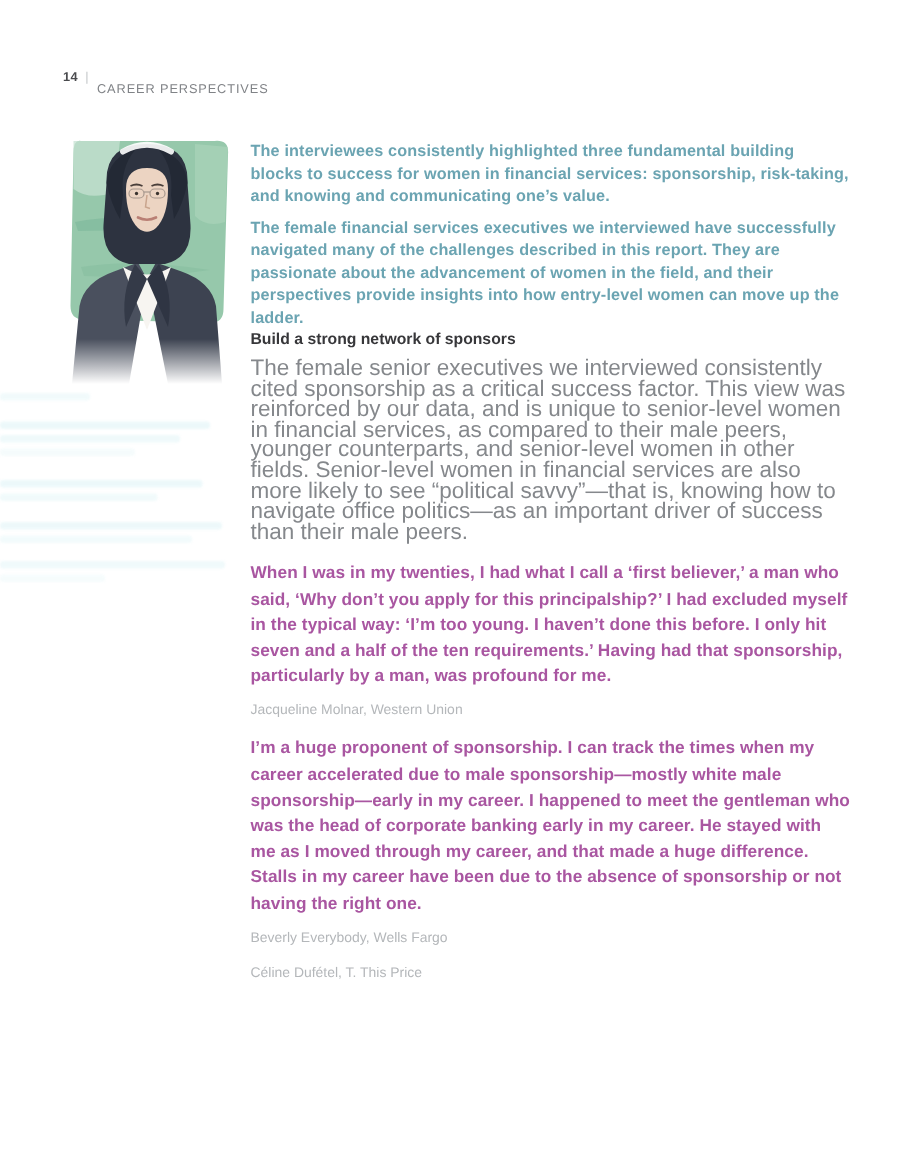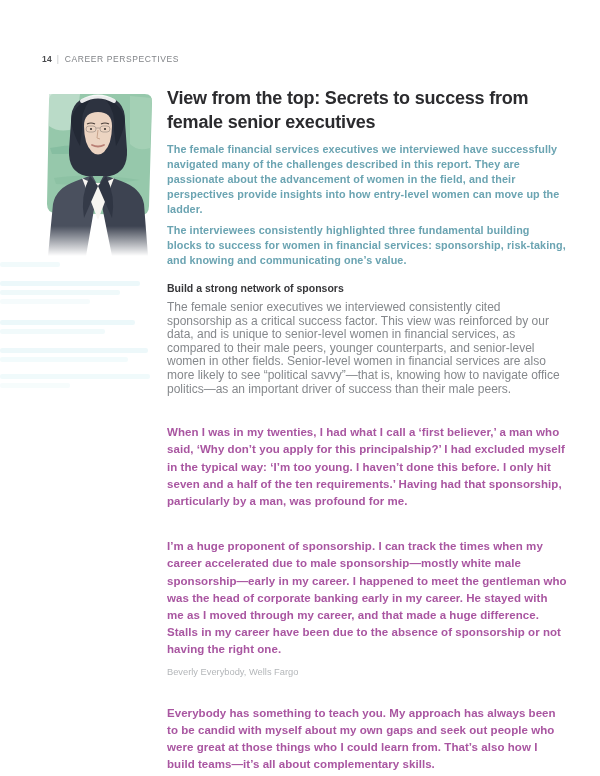--- a/index.html
+++ b/index.html
@@ -9,21 +9,21 @@
   *{margin:0;padding:0;box-sizing:border-box;}
   html,body{background:#ffffff;}
   body{font-family:"Liberation Sans", sans-serif;}
   .page{
     position:relative;width:600px;height:776px;background:#ffffff;
     overflow:hidden;margin:0 auto;
   }
   
   .running-header{
     position:absolute;left:42px;top:37px;font-size:8.5px;letter-spacing:.6px;
-    color:var(--header-sec);display:flex;align-items:flex-end;gap:5px;
+    color:var(--header-sec);display:flex;align-items:center;gap:5px;
   }
   .running-header .pagenum{font-weight:700;color:var(--header-num);letter-spacing:.2px;}
   .running-header .sep{color:#c4c7c9;}
   .running-header .section{text-transform:uppercase;margin-top:17px;}
 
   
   .bleed{position:absolute;left:0;top:258px;width:158px;filter:blur(.6px);opacity:.55;}
   .bleed .b{height:5px;margin:4px 0;background:#e7f7f9;border-radius:2px;}
   .bleed .b:nth-child(1){width:60px;}
   .bleed .b:nth-child(2){width:140px;margin-top:14px;background:#ddf3f6;}
@@ -44,26 +44,26 @@
   h1.article-title{
     font-size:18px;line-height:24px;letter-spacing:-.2px;font-weight:700;
     color:var(--title);
   }
   p.intro{
     margin-top:8px;font-size:10.8px;line-height:15px;font-weight:700;
     color:var(--teal);letter-spacing:.1px;
   }
   p.intro + p.intro{margin-top:6px;}
   h2.subhead{
-    margin-top:14px;font-size:10.5px;line-height:13px;font-weight:700;color:#37373a;
+    font-size:10.5px;line-height:13px;font-weight:700;color:#37373a;
   }
   p.body-text{
-    margin-top:6px;font-size:12px;line-height:13.6px;color:var(--body);
+    margin-top:6px;font-size:15px;line-height:13.6px;color:var(--body);
   }
-  .quote-block{margin-top:28px;}
+  .quote-block{margin-top:13px;}
   .quote-block + .quote-block{}
   p.quote{
     font-size:11.5px;line-height:17.2px;font-weight:700;color:var(--purple);
     letter-spacing:.05px;
   }
   p.attribution{margin-top:8px;font-size:9.3px;color:var(--attr);}
 </style>
 </head>
 <body>
 
@@ -131,36 +131,35 @@
       <circle cx="51" cy="41" r="1.1" fill="#3a332f"></circle>
       <circle cx="65" cy="41" r="1.1" fill="#3a332f"></circle>
       <path d="M58 42 L57 50 L60 51" fill="none" stroke="#c9a58e" stroke-width="1"></path>
       <path d="M52 57 Q58 60 64 57" fill="none" stroke="#b97f74" stroke-width="1.8" stroke-linecap="round"></path>
 
       <rect x="0" y="138" width="116" height="30" fill="url(#fade)"></rect>
     </svg>
   </div>
 
   <div class="column">
-    <h1 class="article-title">View from the top: Secrets to success from female senior executives</h1>
 
+    <p class="intro">The interviewees consistently highlighted three fundamental building blocks to success for women in financial services: sponsorship, risk-taking, and knowing and communicating one’s value.</p>
     <p class="intro">The female financial services executives we interviewed have successfully navigated many of the challenges described in this report. They are passionate about the advancement of women in the field, and their perspectives provide insights into how entry-level women can move up the ladder.</p>
-    <p class="intro">The interviewees consistently highlighted three fundamental building blocks to success for women in financial services: sponsorship, risk-taking, and knowing and communicating one’s value.</p>
 
     <h2 class="subhead">Build a strong network of sponsors</h2>
     <p class="body-text">The female senior executives we interviewed consistently cited sponsorship as a critical success factor. This view was reinforced by our data, and is unique to senior-level women in financial services, as compared to their male peers, younger counterparts, and senior-level women in other fields. Senior-level women in financial services are also more likely to see “political savvy”—that is, knowing how to navigate office politics—as an important driver of success than their male peers.</p>
 
     <div class="quote-block">
       <p class="quote">When I was in my twenties, I had what I call a ‘first believer,’ a man who said, ‘Why don’t you apply for this principalship?’ I had excluded myself in the typical way: ‘I’m too young. I haven’t done this before. I only hit seven and a half of the ten requirements.’ Having had that sponsorship, particularly by a man, was profound for me.</p>
+      <p class="attribution">Jacqueline Molnar, Western Union</p>
     </div>
 
     <div class="quote-block">
       <p class="quote">I’m a huge proponent of sponsorship. I can track the times when my career accelerated due to male sponsorship—mostly white male sponsorship—early in my career. I happened to meet the gentleman who was the head of corporate banking early in my career. He stayed with me as I moved through my career, and that made a huge difference. Stalls in my career have been due to the absence of sponsorship or not having the right one.</p>
       <p class="attribution">Beverly Everybody, Wells Fargo</p>
     </div>
 
     <div class="quote-block">
-      <p class="quote">Everybody has something to teach you. My approach has always been to be candid with myself about my own gaps and seek out people who were great at those things who I could learn from. That’s also how I build teams—it’s all about complementary skills.</p>
       <p class="attribution">Céline Dufétel, T. This Price</p>
     </div>
   </div>
 
 </div>
 
 </body></html>

